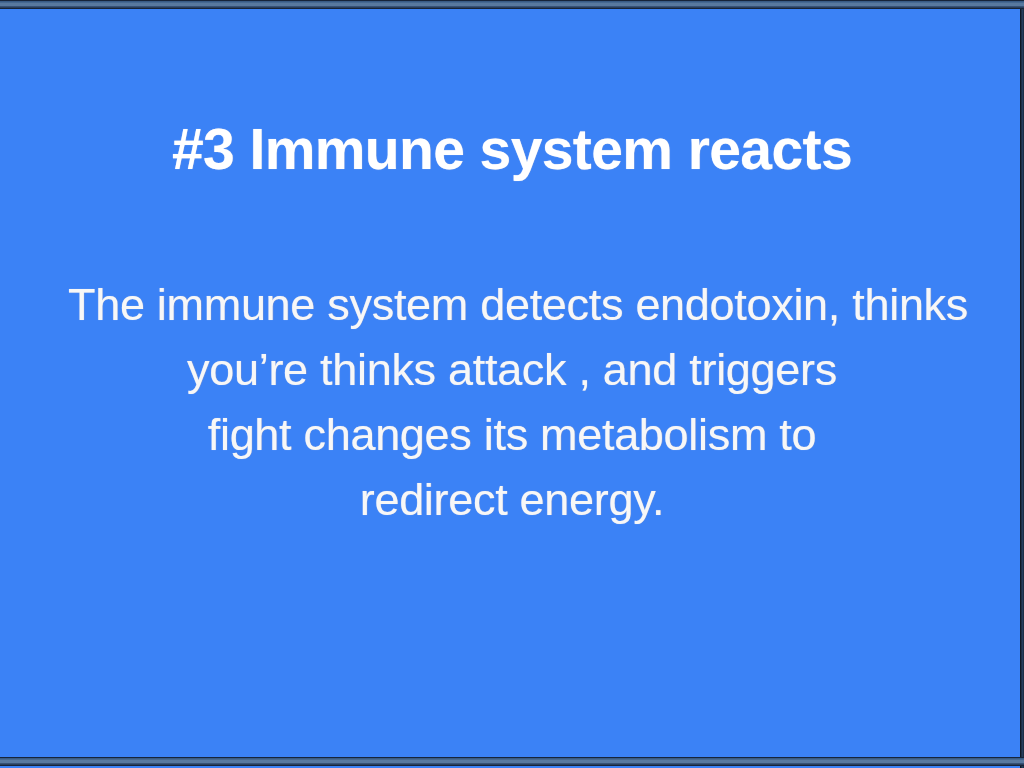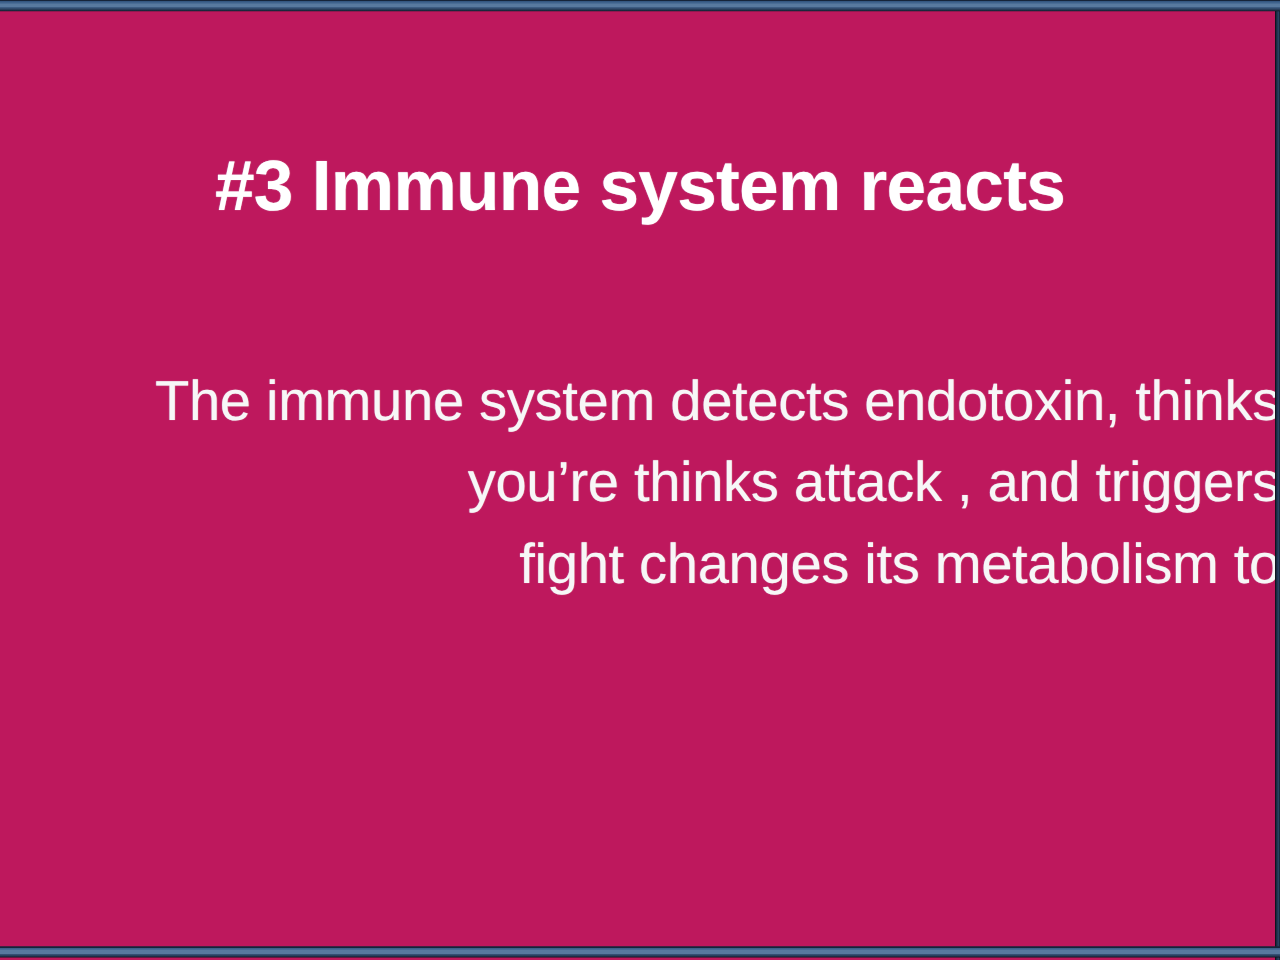--- a/index.html
+++ b/index.html
@@ -14,21 +14,21 @@
     height: 768px;
     overflow: hidden;
     font-family: "Liberation Sans", sans-serif;
   }
 
   
   .slide {
     position: relative;
     width: 1024px;
     height: 768px;
-    background: #be185d;
+    background: #3b82f6;
     overflow: hidden;
   }
 
   
   .bar {
     position: absolute;
     left: 0;
     width: 1024px;
     height: 9px;
     background: linear-gradient(
@@ -101,24 +101,24 @@
     white-space: nowrap;
     font-family: "Liberation Sans", sans-serif;
     text-shadow:
       0 0 1px rgba(255,255,255,0.55),
       -0.5px 0 0 rgba(120,160,255,0.18),
       0.5px 0 0 rgba(255,170,110,0.18);
   }
 
   .slide-body {
     position: absolute;
-    top: 288px;
+    top: 272px;
     left: 0;
     width: 1024px;
-    text-align: right;
+    text-align: center;
   }
 
   .body-line {
     display: block;
     width: 1024px;
     font-size: 45px;
     font-weight: 400;
     line-height: 65px;
     color: #f7f7f7;
     letter-spacing: -0.3px;
@@ -147,19 +147,20 @@
   <div class="edge edge-right"></div>
 
   <div class="content">
 
     <div class="slide-title">#3 Immune system reacts</div>
 
     <div class="slide-body">
       <span class="body-line overflow">The immune system detects endotoxin, thinks</span>
       <span class="body-line">you’re thinks attack , and triggers</span>
       <span class="body-line">fight changes its metabolism to</span>
+      <span class="body-line">redirect energy.</span>
     </div>
 
   </div>
 
   <div class="bar bar-bottom"></div>
 
 </div>
 
 </body></html>

